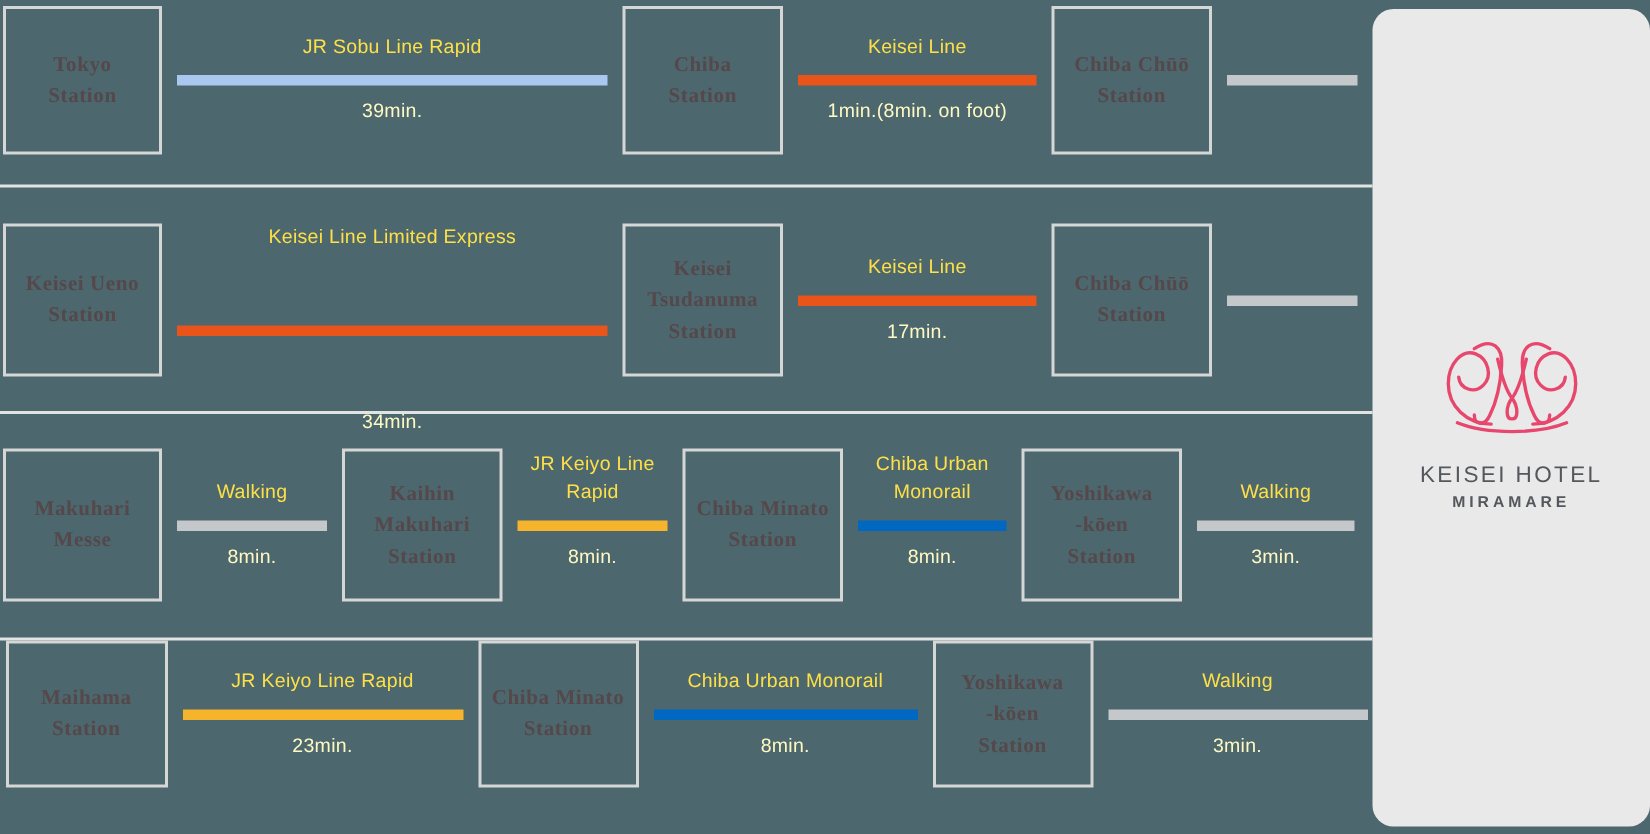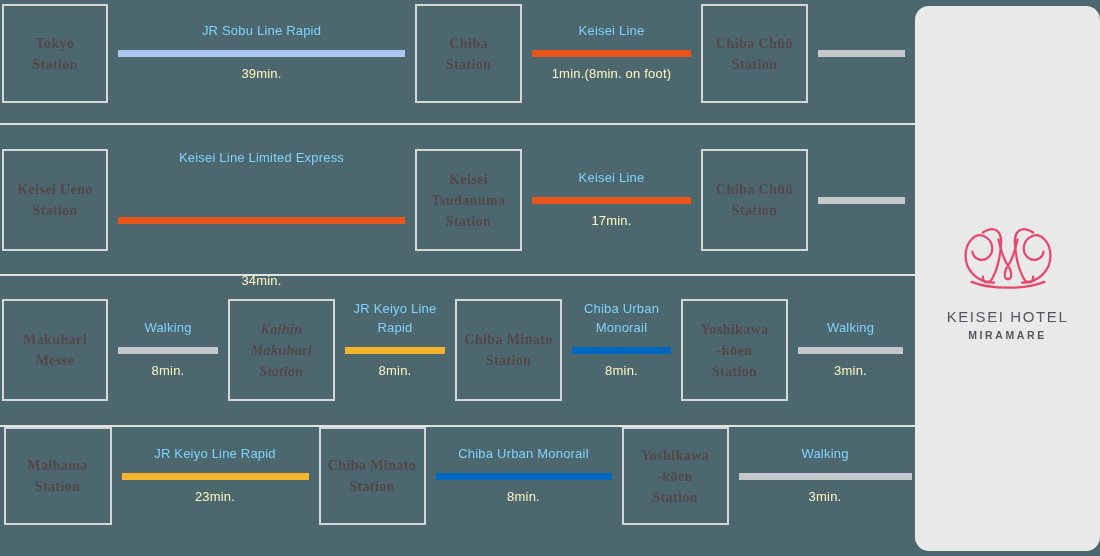--- a/index.html
+++ b/index.html
@@ -28,21 +28,21 @@
     display:flex;flex-direction:column;justify-content:center;
     text-align:center;
     font-family:"Liberation Serif", serif;font-weight:700;
     font-size:14px;line-height:1.5;letter-spacing:.4px;
     color:#55484b;
   }
   .leg{display:flex;flex-direction:column;text-align:center;}
   .leg-label{
     flex:1;display:flex;flex-direction:column;justify-content:flex-end;
     padding-bottom:9px;font-size:13px;line-height:1.45;
-    color:#7dd3fc;letter-spacing:.2px;
+    color:#fde047;letter-spacing:.2px;
   }
   .leg-bar{flex:none;height:7px;}
   .leg-time{flex:1;padding-top:9px;font-size:13px;color:#fef9c3;letter-spacing:.2px;}
   .hotel-panel{
     position:absolute;right:0;top:6px;width:185px;height:545px;
     background:#e9e9e9;border-radius:14px;
     display:flex;flex-direction:column;align-items:center;justify-content:center;
   }
   .hotel-name{
     margin-top:14px;font-size:15px;font-weight:400;letter-spacing:1.6px;
@@ -129,21 +129,21 @@
         <div>Makuhari</div>
         <div>Messe</div>
       </div>
       <div class="seg leg" style="width: 100px;">
         <div class="leg-label">
           <div>Walking</div>
         </div>
         <div class="leg-bar" style="background: rgb(197, 200, 202);"></div>
         <div class="leg-time">8min.</div>
       </div>
-      <div class="seg station" style="width: 107px; font-style: italic;">
+      <div class="seg station" style="width: 107px;">
         <div>Kaihin Makuhari</div>
         <div>Station</div>
       </div>
       <div class="seg leg" style="width: 100px;">
         <div class="leg-label">
           <div>JR Keiyo Line</div>
           <div>Rapid</div>
         </div>
         <div class="leg-bar" style="background: rgb(246, 180, 44);"></div>
         <div class="leg-time">8min.</div>

